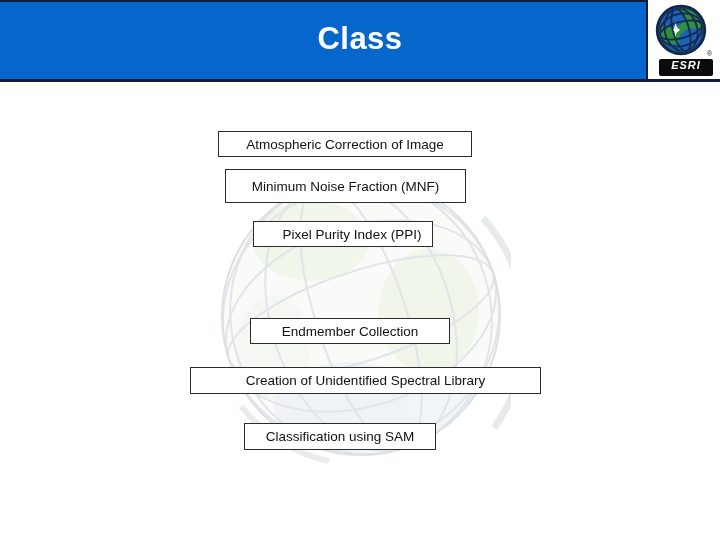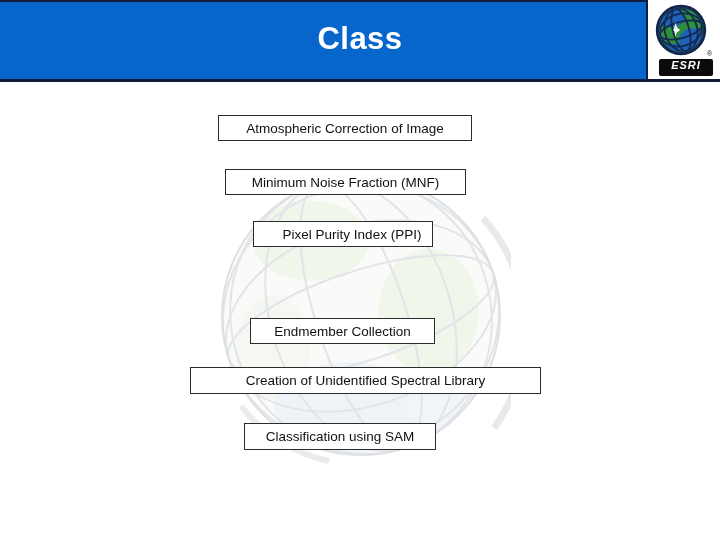--- a/index.html
+++ b/index.html
@@ -44,25 +44,25 @@
   }
   
   .watermark{position:absolute;left:211px;top:166px;width:300px;height:300px;}
   
   .step{
     position:absolute;background:#ffffff;border:1px solid #2b2b2b;
     display:flex;align-items:center;justify-content:center;
     font-size:13.5px;color:#111111;white-space:nowrap;
     box-sizing:border-box;
   }
-  .s0{left:218px;top:115px;width:254px;height:26px;}
-  .s1{left:225px;top:169px;width:241px;height:26px;}
+  .s0{left:218px;top:131px;width:254px;height:26px;}
+  .s1{left:225px;top:169px;width:241px;height:34px;}
   .s2{left:253px;top:221px;width:180px;height:26px;padding-left:18px;}
   .s3{left:223px;top:272px;width:236px;height:28px;}
-  .s4{left:250px;top:318px;width:185px;height:26px;}
+  .s4{left:250px;top:318px;width:200px;height:26px;}
   .s5{left:190px;top:367px;width:351px;height:27px;}
   .s6{left:244px;top:423px;width:192px;height:27px;}
   .s7{left:266px;top:474px;width:154px;height:27px;}
 </style>
 </head>
 <body>
 
 <div class="slide">
 
   <svg class="watermark" viewBox="0 0 300 300" xmlns="http://www.w3.org/2000/svg" aria-hidden="true">

